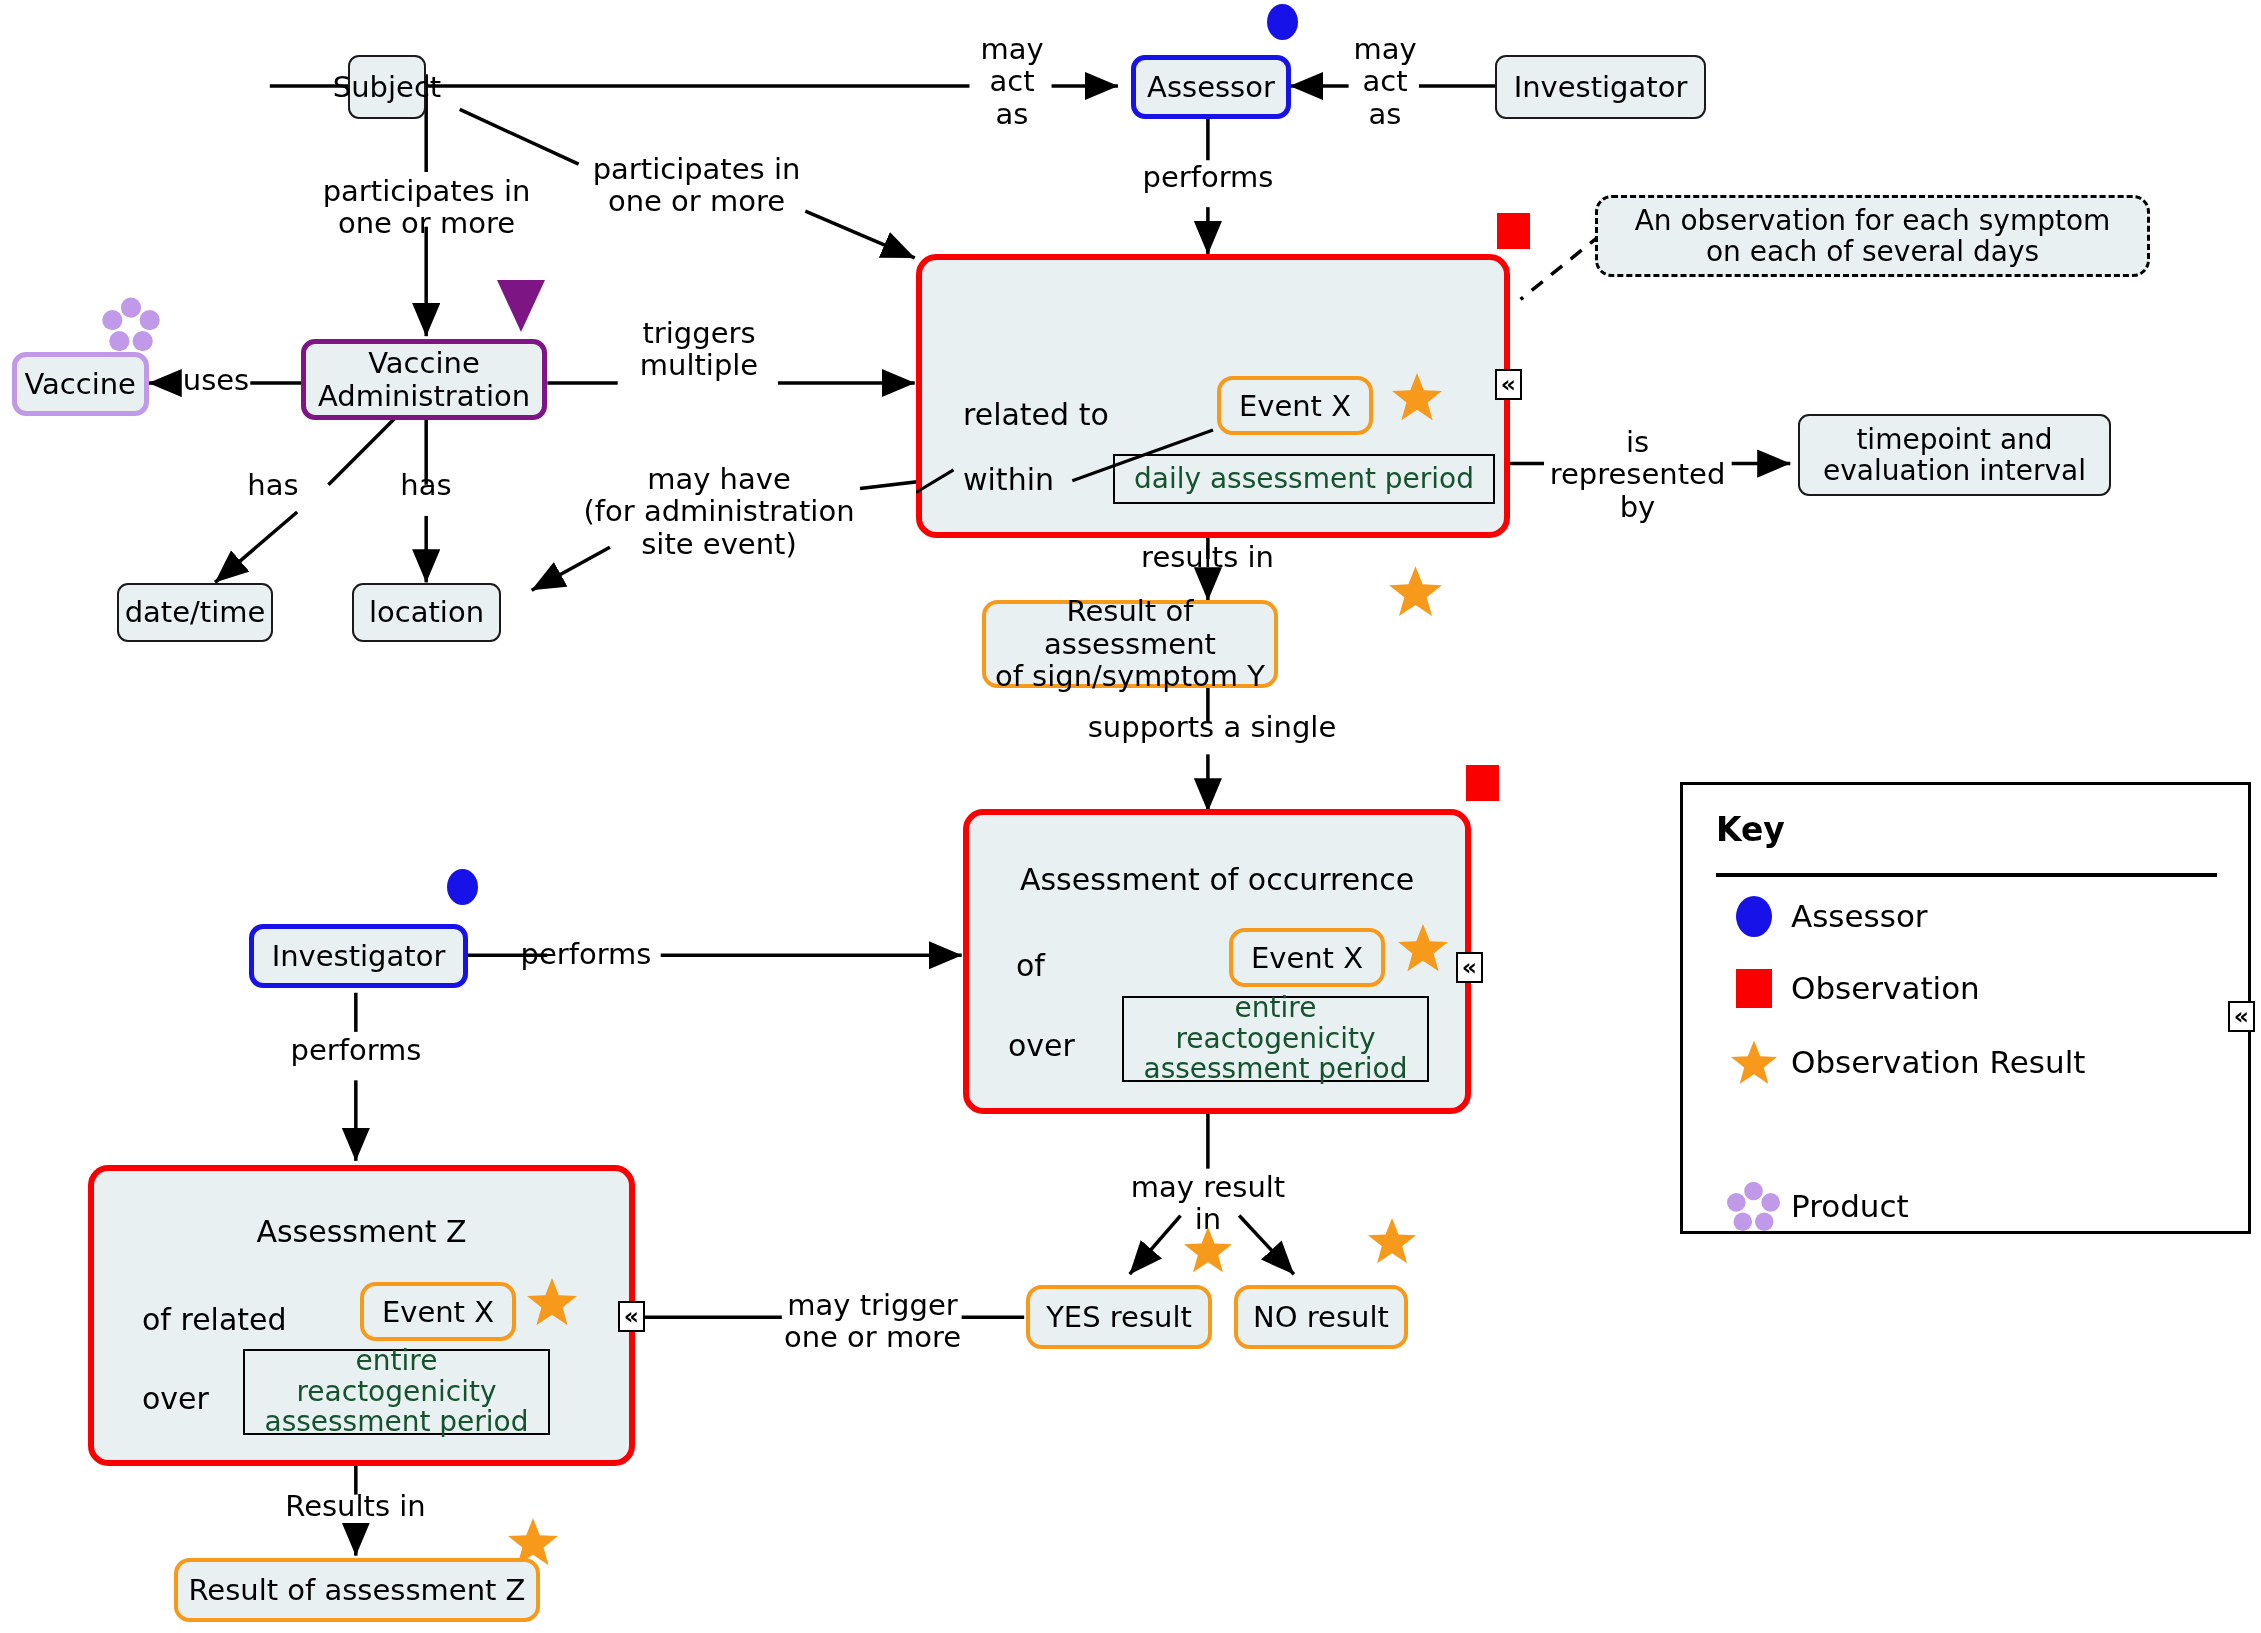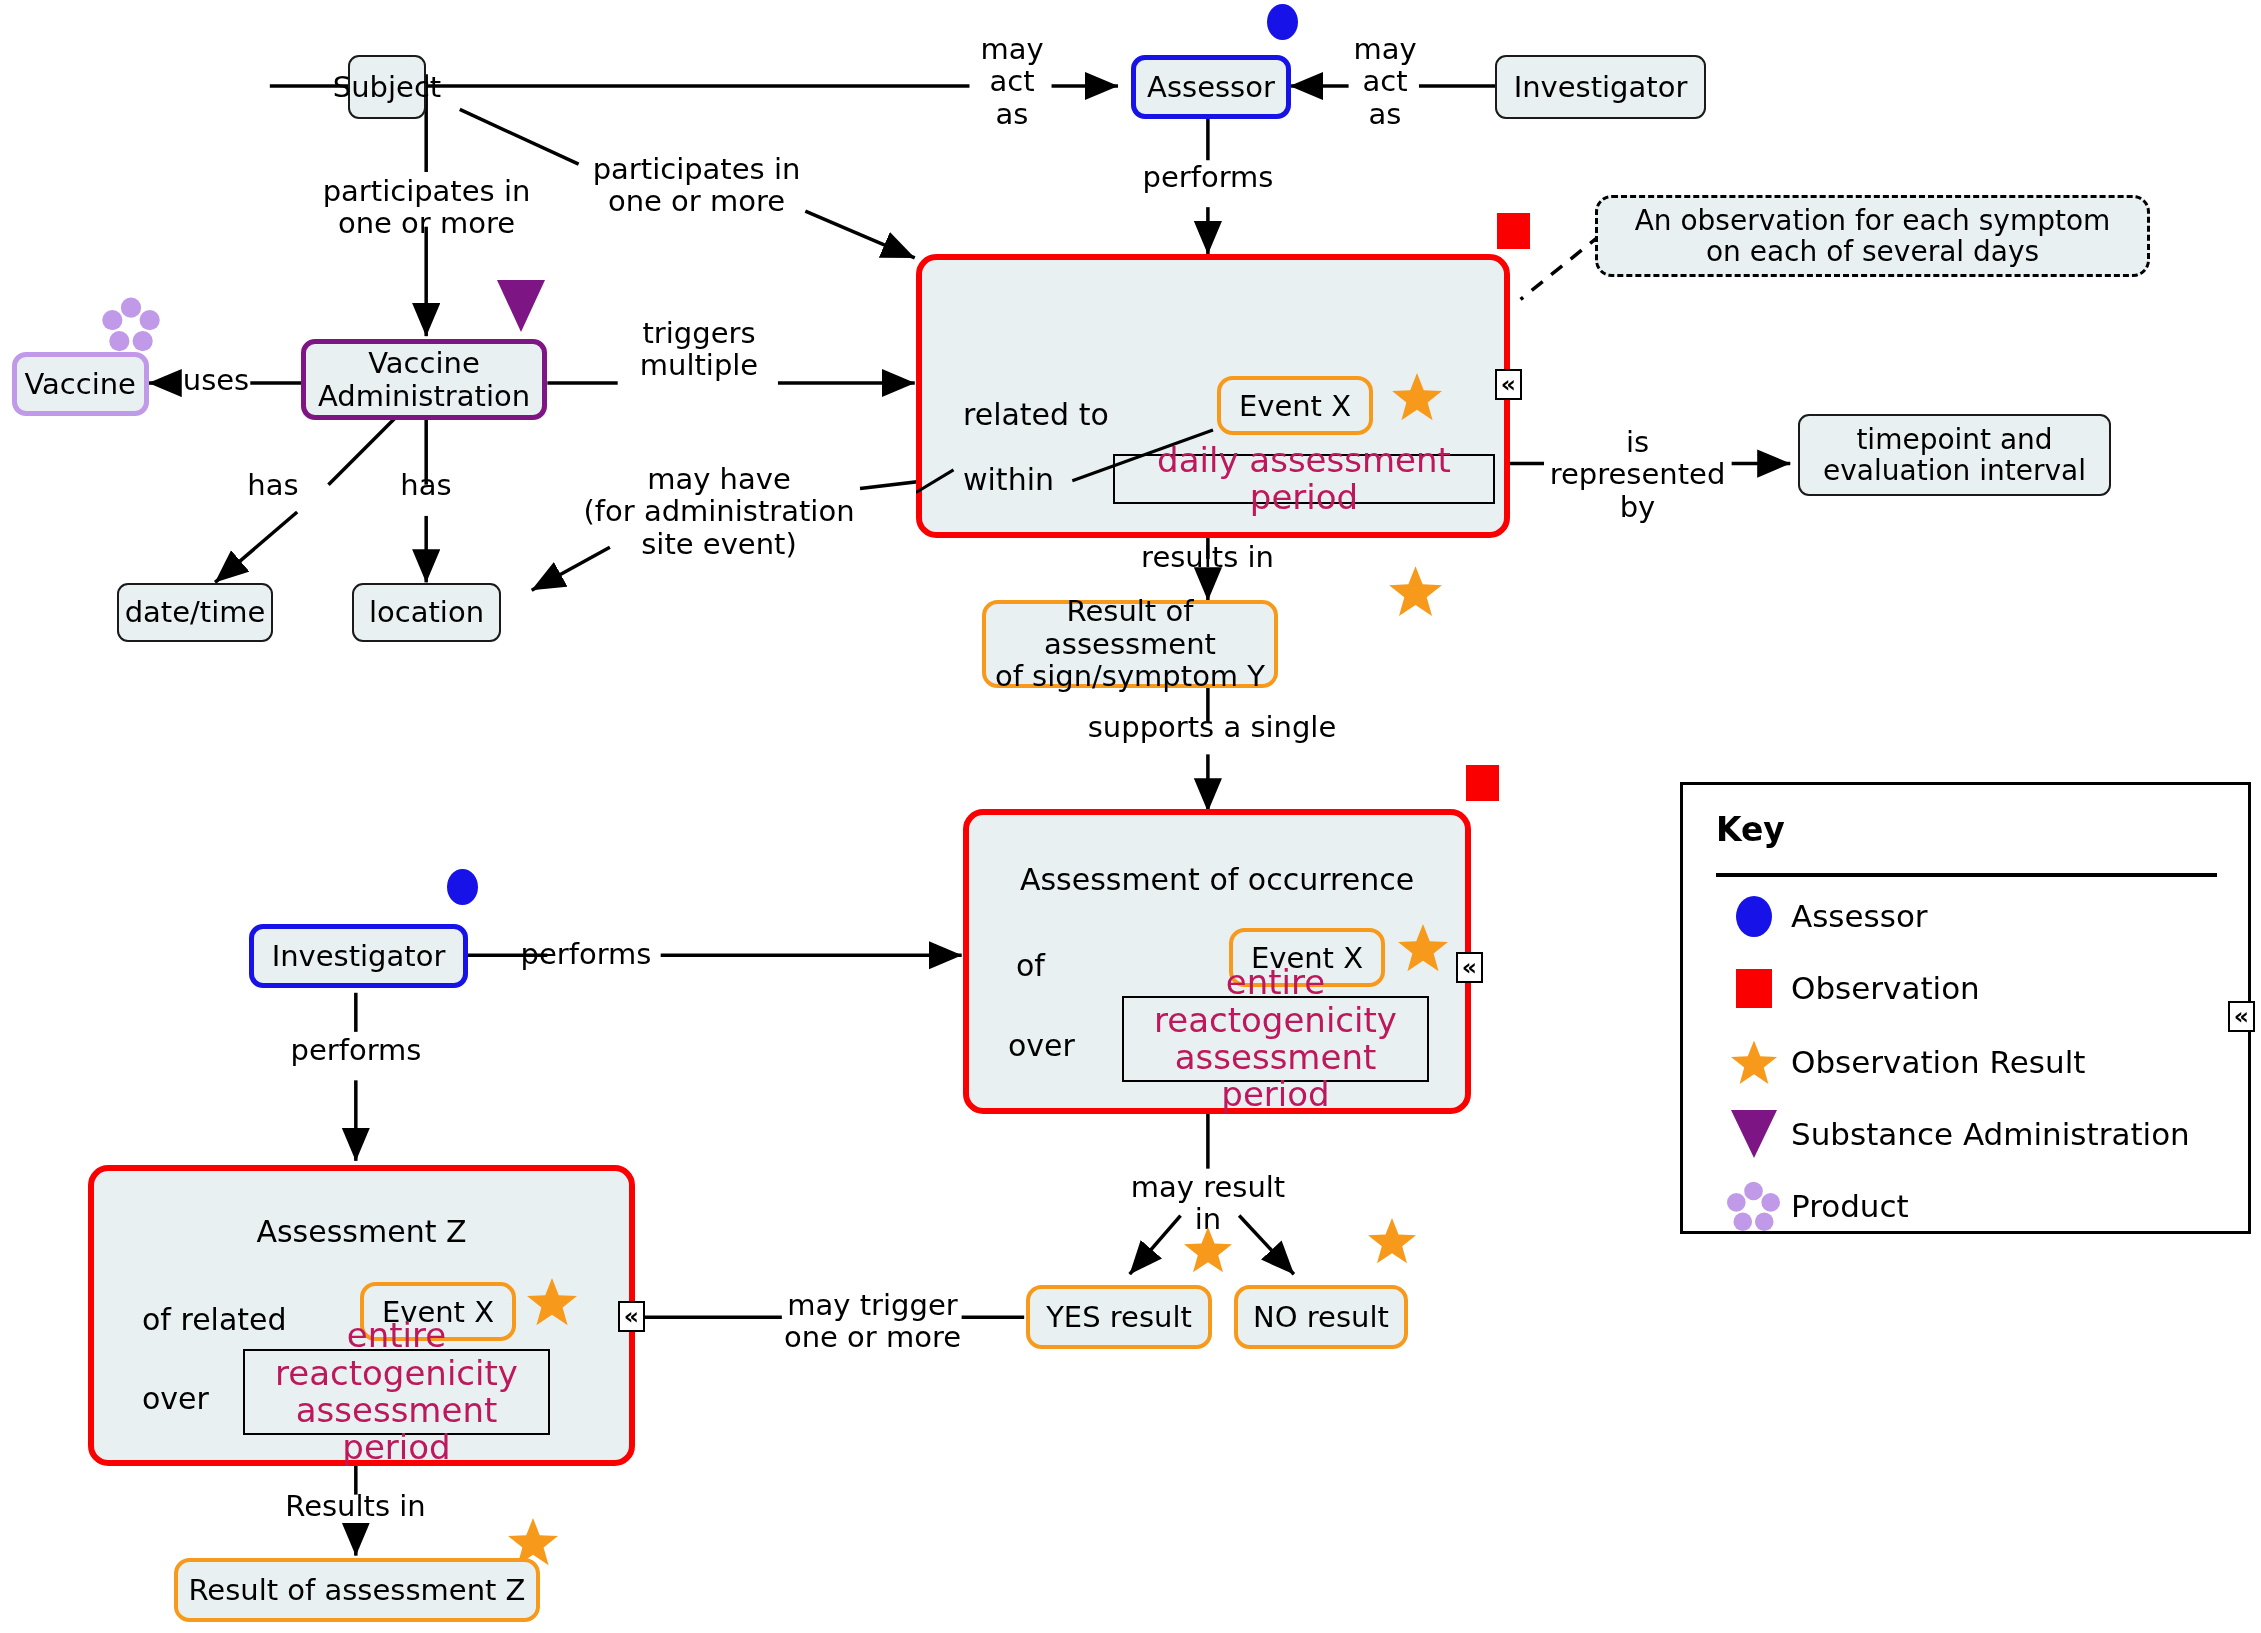--- a/index.html
+++ b/index.html
@@ -53,21 +53,21 @@
     display:flex;align-items:center;justify-content:center;
     font-size:29px;color:#000;
     box-sizing:border-box;
   }
   .periodbox{
     position:absolute;
     background:#e9f0f2;
     border:2.3px solid #000;
     display:flex;align-items:center;justify-content:center;
     text-align:center;
-    font-size:34px;line-height:1.1;color:#be185d;
+    font-size:28px;line-height:1.1;color:#14532d;
     box-sizing:border-box;
     padding:1.6px 6.3px;
   }
 
   .elabel{
     position:absolute;
     font-size:29px;line-height:1.12;color:#000000;
     text-align:center;white-space:pre-line;
   }
 
@@ -434,26 +434,20 @@
 
     <div class="keyrow" style="top:255px;">
       <span class="keyicon">
         <svg width="48" height="47" viewBox="0 0 50 48">
           <path d="M25,1 L31.5,17.5 L49,18.3 L35.2,29.2 L40.0,46.3 L25,36.3 L10,46.3 L14.8,29.2 L1,18.3 L18.5,17.5 Z" fill="#f79a1b"></path>
         </svg>
       </span>
       <span class="keylabel">Observation Result</span>
     </div>
 
-    <div class="keyrow" style="top:327px;">
-      <span class="keyicon">
-        <span style="display:block;width:0;height:0;border-left:23px solid transparent;border-right:23px solid transparent;border-top:48px solid #7d1585;"></span>
-      </span>
-      <span class="keylabel">Substance Administration</span>
-    </div>
 
     <div class="keyrow" style="top:399px;">
       <span class="keyicon">
         <svg width="53" height="52" viewBox="0 0 74 72">
           <g fill="#c09ae8">
             <circle cx="37" cy="15" r="13"></circle>
             <circle cx="13" cy="31" r="13"></circle>
             <circle cx="61" cy="31" r="13"></circle>
             <circle cx="22" cy="58" r="13"></circle>
             <circle cx="52" cy="58" r="13"></circle>

